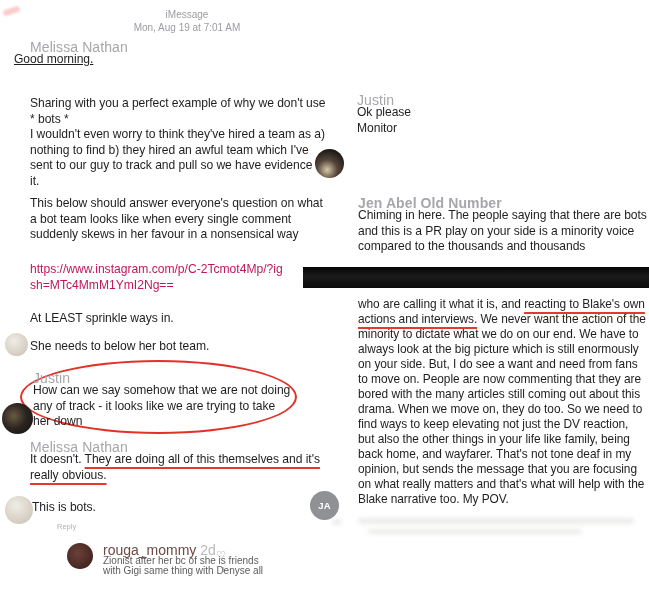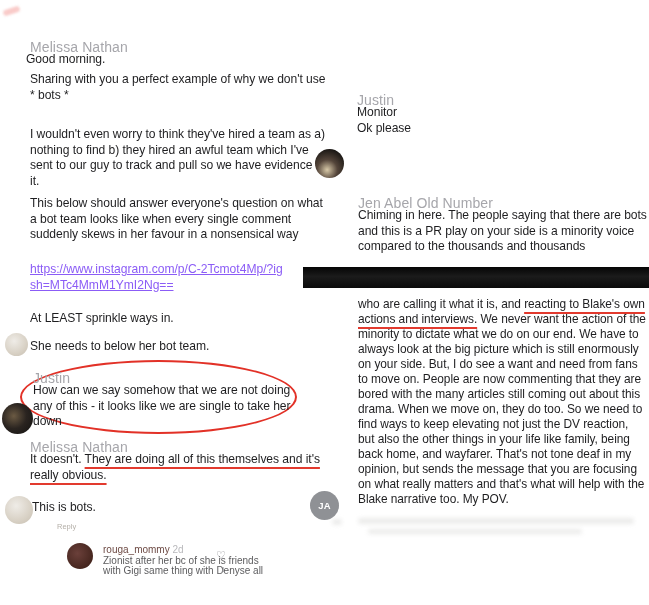--- a/index.html
+++ b/index.html
@@ -11,21 +11,21 @@
   .abs{position:absolute;}
   .msg{font-size:12.1px;line-height:15.5px;letter-spacing:-0.05px;color:#1e1e20;}
   .label{font-size:14px;color:#a6a6ab;letter-spacing:0.1px;}
   .hdr{font-size:10px;color:#9c9ca1;text-align:center;line-height:13px;}
   .u-red{
     text-decoration:underline;
     text-decoration-color:#e23a2e;
     text-decoration-thickness:1.8px;
     text-underline-offset:3.5px;
   }
-  .link{color:#8b5cf6;text-decoration:underline;word-break:break-all;cursor:pointer;}
+  .link{color:#be185d;word-break:break-all;cursor:pointer;}
   .avatar{border-radius:50%;}
   .av-beige{background:radial-gradient(circle at 40% 35%,#efece7 0%,#d8d1c5 60%,#c6beb0 100%);}
   .av-dark{background:radial-gradient(circle at 38% 42%,#6b5a43 0%,#2a2420 48%,#121110 100%);}
   .av-dog{background:radial-gradient(circle at 42% 72%,#d8c9a8 0%,#54453a 38%,#191613 78%);}
   .av-maroon{background:radial-gradient(circle at 40% 40%,#6b403a 0%,#46261f 70%);}
   .av-ja{background:#8f9195;display:flex;align-items:center;justify-content:center;
          color:#ffffff;font-size:9.5px;font-weight:bold;letter-spacing:0.3px;}
   .red-oval{
     border:2.6px solid #e23127;border-radius:50%;
     box-sizing:border-box;background:transparent;
@@ -36,102 +36,104 @@
   .ig-small{font-size:10px;line-height:10px;color:#5c5c5e;}
   .heart{font-size:11px;color:#8e8e93;line-height:11px;}
   .pink-scribble{
     width:17px;height:6px;background:rgba(242,140,135,0.45);
     transform:rotate(-18deg);filter:blur(1.2px);border-radius:3px;
   }
 
   
   .l-hdr{left:37px;top:8px;width:300px;}
   .l-lab1{left:30px;top:39px;}
-  .l-m1{left:26px;top:52px;width:300px;}
-  .l-m2{left:30px;top:72px;width:300px;}
+  .l-m1{left:14px;top:52px;width:300px;text-decoration:underline;}
+  .l-m2{left:30px;top:96px;width:300px;}
   .l-m3{left:30px;top:127px;width:302px;}
   .l-m4{left:30px;top:196px;width:300px;}
   .l-link{left:30px;top:262px;width:258px;font-size:12.1px;line-height:15.5px;}
   .l-m5{left:30px;top:311px;width:300px;}
   .l-av1{left:5px;top:333px;width:23px;height:23px;}
   .l-m6{left:30px;top:339px;width:300px;}
   .l-oval{left:20px;top:360px;width:277px;height:74px;}
   .l-lab2{left:33px;top:370px;}
   .l-m7{left:33px;top:383px;width:260px;}
   .l-av2{left:2px;top:403px;width:31px;height:31px;}
   .l-lab3{left:30px;top:439px;}
   .l-m8{left:30px;top:452px;width:302px;}
   .l-av3{left:5px;top:496px;width:28px;height:28px;}
   .l-m9{left:32px;top:500px;width:200px;}
   .l-reply{left:57px;top:522px;font-size:7.5px;color:#b5b0a9;}
   .ig-av{left:67px;top:543px;width:26px;height:26px;}
-  .ig-user{left:103px;top:545px;color:#6d4a44;font-size:10px;}
+  .ig-user{left:103px;top:545px;color:#6d4a44;font-size:14px;}
   .ig-user-sfx{color:#b9b9bc;}
   .ig-l1{left:103px;top:556px;}
   .ig-l2{left:103px;top:566px;}
   .ig-heart{left:216px;top:550px;}
   .ig-count{left:221px;top:565px;font-size:7.5px;color:#9a9a9e;}
 
   
   .r-av1{left:315px;top:149px;width:29px;height:29px;}
   .r-lab1{left:357px;top:92px;}
   .r-m1{left:357px;top:105px;width:288px;}
-  .r-lab2{left:358px;top:195px;}
+  .r-lab2{left:358px;top:195px;font-weight:bold;}
   .r-m2{left:358px;top:208px;width:290px;}
   .r-bar{left:303px;top:267px;width:346px;height:21px;}
   .r-par{left:358px;top:297px;width:288px;font-size:11.9px;line-height:15px;}
   .r-avja{left:310px;top:491px;width:29px;height:29px;}
   .r-smudge1{left:358px;top:518px;width:276px;height:6px;}
   .r-smudge2{left:368px;top:529px;width:214px;height:5px;}
   .r-smudge3{left:332px;top:519px;width:10px;height:6px;}
 </style>
 </head>
 <body>
 
 <div class="abs pink-scribble" style="left:3px;top:8px;"></div>
 
 <div class="abs hdr l-hdr">
+  <div>iMessage</div>
+  <div>Mon, Aug 19 at 7:01 AM</div>
 </div>
 
 <div class="abs label l-lab1">Melissa Nathan</div>
 <div class="abs msg l-m1">Good morning.</div>
 <div class="abs msg l-m2">Sharing with you a perfect example of why we don't use * bots *</div>
 <div class="abs msg l-m3">I wouldn't even worry to think they've hired a team as a) nothing to find b) they hired an awful team which I've sent to our guy to track and pull so we have evidence of it.</div>
 <div class="abs msg l-m4">This below should answer everyone's question on what a bot team looks like when every single comment suddenly skews in her favour in a nonsensical way</div>
 <div class="abs link l-link">https://www.instagram.com/p/C-2Tcmot4Mp/?igsh=MTc4MmM1YmI2Ng==</div>
 <div class="abs msg l-m5">At LEAST sprinkle ways in.</div>
 
 <div class="abs avatar av-beige l-av1"></div>
 <div class="abs msg l-m6">She needs to below her bot team.</div>
 
 <div class="abs red-oval l-oval"></div>
 <div class="abs label l-lab2">Justin</div>
-<div class="abs msg l-m7">How can we say somehow that we are not doing any of this - it looks like we are single to take her down</div>
+<div class="abs msg l-m7">How can we say somehow that we are not doing any of track - it looks like we are trying to take her down</div>
 <div class="abs avatar av-dark l-av2"></div>
 
 <div class="abs label l-lab3">Melissa Nathan</div>
 <div class="abs msg l-m8"><span>It doesn't. </span><span class="u-red">They are doing all of this themselves and it's really obvious.</span></div>
 
 <div class="abs avatar av-beige l-av3"></div>
 <div class="abs msg l-m9">This is bots.</div>
 <div class="abs blurry l-reply">Reply</div>
 
 <div class="abs avatar av-maroon ig-av"></div>
 <div class="abs ig-small blurry ig-user">
   <span>rouga_mommy</span><span class="ig-user-sfx"> 2d</span>
 </div>
 <div class="abs ig-small blurry ig-l1">Zionist after her bc of she is friends</div>
 <div class="abs ig-small blurry ig-l2">with Gigi same thing with Denyse all</div>
 <div class="abs heart ig-heart">♡</div>
 <div class="abs blurry ig-count">1</div>
 
 <div class="abs label r-lab1">Justin</div>
 <div class="abs msg r-m1">
+  <div>Ok please</div>
   <div>Monitor</div>
-  <div>Ok please</div>
 </div>
 <div class="abs avatar av-dog r-av1"></div>
 
 <div class="abs label r-lab2">Jen Abel Old Number</div>
 <div class="abs msg r-m2">Chiming in here. The people saying that there are bots and this is a PR play on your side is a minority voice compared to the thousands and thousands</div>
 
 <div class="abs redaction r-bar"></div>
 
 <div class="abs msg r-par"><span>who are calling it what it is, and </span><span class="u-red">reacting to Blake's own actions and interviews.</span><span>  We never want the action of the minority to dictate what we do on our end. We have to always look at the big picture which is still enormously on your side. But, I do see a want and need from fans to move on.  People are now commenting that they are bored with the many articles still coming out about this drama. When we move on, they do too.  So we need to find ways to keep elevating not just the DV reaction, but also the other things in your life like family, being back home, and wayfarer. That's not tone deaf in my opinion, but sends the message that you are focusing on what really matters and that's what will help with the Blake narrative too. My POV.</span></div>
 <div class="abs avatar av-ja r-avja">JA</div>

